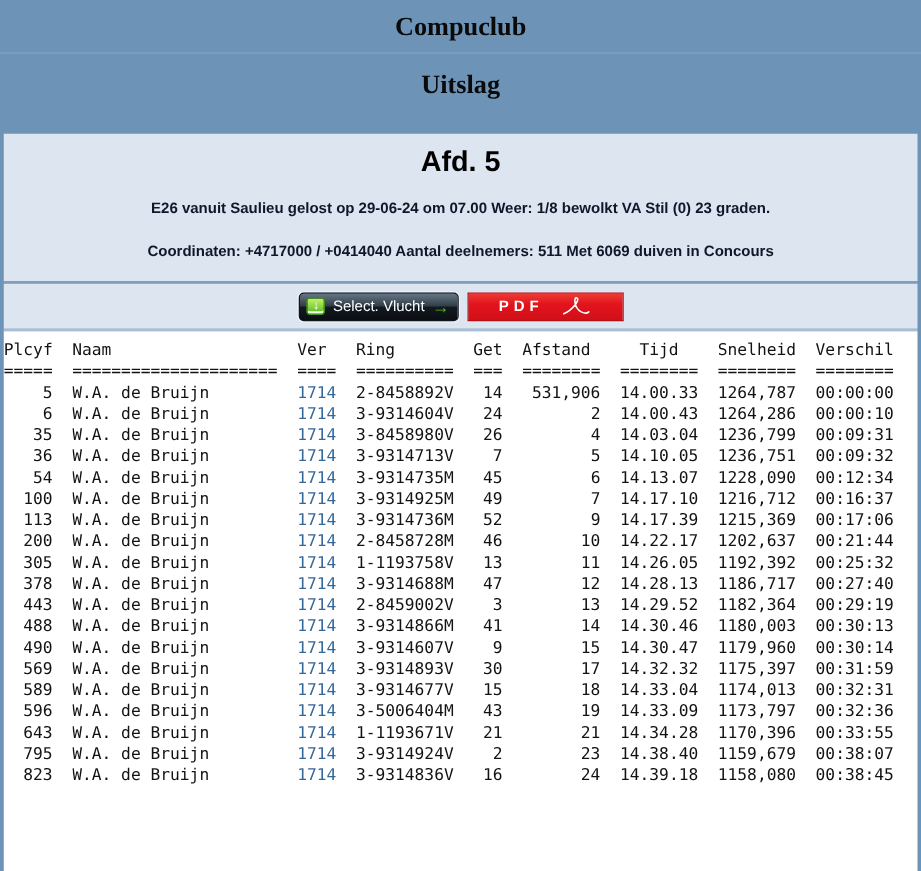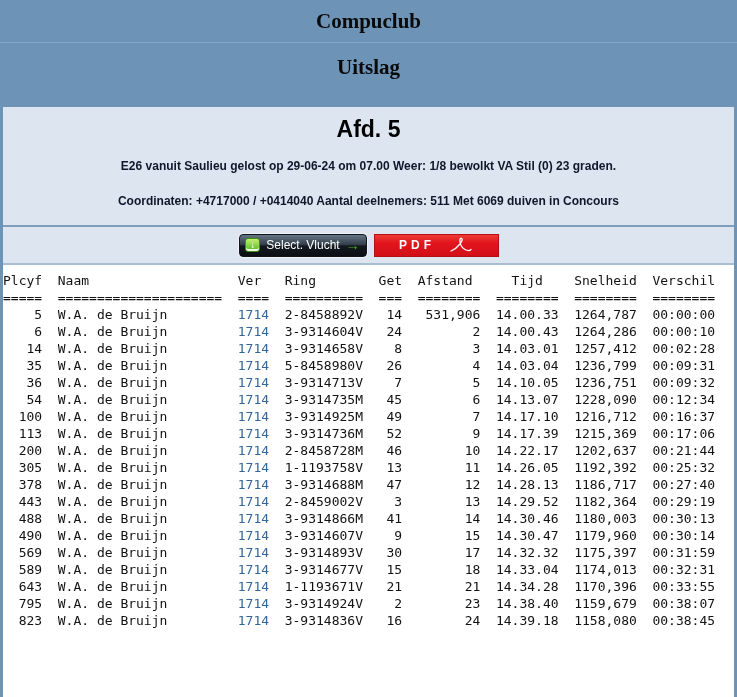--- a/index.html
+++ b/index.html
@@ -100,34 +100,34 @@
       </button>
     </div>
 
     <div class="divider-light"></div>
 
     <div id="table-wrap">
         <div class="trow"><span class="cell c0 hdr">Plcyf</span><span class="cell c1 hdr">Naam</span><span class="cell c2 hdr">Ver</span><span class="cell c3 hdr">Ring</span><span class="cell c4 hdr">Get</span><span class="cell c5 hdr">Afstand</span><span class="cell c6 hdr">Tijd</span><span class="cell c7 hdr">Snelheid</span><span class="cell c8 hdr">Verschil</span></div>
         <div class="trow"><span class="cell c0">=====</span><span class="cell c1">=====================</span><span class="cell c2">====</span><span class="cell c3">==========</span><span class="cell c4">===</span><span class="cell c5">========</span><span class="cell c6">========</span><span class="cell c7">========</span><span class="cell c8">========</span></div>
         <div class="trow"><span class="cell c0 val">5</span><span class="cell c1 val">W.A. de Bruijn</span><a href="#" class="cell c2 val">1714</a><span class="cell c3 val">2-8458892V</span><span class="cell c4 val">14</span><span class="cell c5 val">531,906</span><span class="cell c6 val">14.00.33</span><span class="cell c7 val">1264,787</span><span class="cell c8 val">00:00:00</span></div>
         <div class="trow"><span class="cell c0 val">6</span><span class="cell c1 val">W.A. de Bruijn</span><a href="#" class="cell c2 val">1714</a><span class="cell c3 val">3-9314604V</span><span class="cell c4 val">24</span><span class="cell c5 val">2</span><span class="cell c6 val">14.00.43</span><span class="cell c7 val">1264,286</span><span class="cell c8 val">00:00:10</span></div>
-        <div class="trow"><span class="cell c0 val">14</span><span class="cell c1 val">W.A. de Bruijn</span><a href="#" class="cell c2 val">1714</a><span class="cell c3 val">3-9314658V</span><span class="cell c4 val">8</span><span class="cell c5 val">3</span><span class="cell c6 val">14.03.01</span><span class="cell c7 val">1257,412</span><span class="cell c8 val">00:02:28</span></div>
-        <div class="trow"><span class="cell c0 val">35</span><span class="cell c1 val">W.A. de Bruijn</span><a href="#" class="cell c2 val">1714</a><span class="cell c3 val">5-8458980V</span><span class="cell c4 val">26</span><span class="cell c5 val">4</span><span class="cell c6 val">14.03.04</span><span class="cell c7 val">1236,799</span><span class="cell c8 val">00:09:31</span></div>
+        <div class="trow"><span class="cell c0 val">35</span><span class="cell c1 val">W.A. de Bruijn</span><a href="#" class="cell c2 val">1714</a><span class="cell c3 val">3-8458980V</span><span class="cell c4 val">26</span><span class="cell c5 val">4</span><span class="cell c6 val">14.03.04</span><span class="cell c7 val">1236,799</span><span class="cell c8 val">00:09:31</span></div>
         <div class="trow"><span class="cell c0 val">36</span><span class="cell c1 val">W.A. de Bruijn</span><a href="#" class="cell c2 val">1714</a><span class="cell c3 val">3-9314713V</span><span class="cell c4 val">7</span><span class="cell c5 val">5</span><span class="cell c6 val">14.10.05</span><span class="cell c7 val">1236,751</span><span class="cell c8 val">00:09:32</span></div>
         <div class="trow"><span class="cell c0 val">54</span><span class="cell c1 val">W.A. de Bruijn</span><a href="#" class="cell c2 val">1714</a><span class="cell c3 val">3-9314735M</span><span class="cell c4 val">45</span><span class="cell c5 val">6</span><span class="cell c6 val">14.13.07</span><span class="cell c7 val">1228,090</span><span class="cell c8 val">00:12:34</span></div>
         <div class="trow"><span class="cell c0 val">100</span><span class="cell c1 val">W.A. de Bruijn</span><a href="#" class="cell c2 val">1714</a><span class="cell c3 val">3-9314925M</span><span class="cell c4 val">49</span><span class="cell c5 val">7</span><span class="cell c6 val">14.17.10</span><span class="cell c7 val">1216,712</span><span class="cell c8 val">00:16:37</span></div>
         <div class="trow"><span class="cell c0 val">113</span><span class="cell c1 val">W.A. de Bruijn</span><a href="#" class="cell c2 val">1714</a><span class="cell c3 val">3-9314736M</span><span class="cell c4 val">52</span><span class="cell c5 val">9</span><span class="cell c6 val">14.17.39</span><span class="cell c7 val">1215,369</span><span class="cell c8 val">00:17:06</span></div>
         <div class="trow"><span class="cell c0 val">200</span><span class="cell c1 val">W.A. de Bruijn</span><a href="#" class="cell c2 val">1714</a><span class="cell c3 val">2-8458728M</span><span class="cell c4 val">46</span><span class="cell c5 val">10</span><span class="cell c6 val">14.22.17</span><span class="cell c7 val">1202,637</span><span class="cell c8 val">00:21:44</span></div>
         <div class="trow"><span class="cell c0 val">305</span><span class="cell c1 val">W.A. de Bruijn</span><a href="#" class="cell c2 val">1714</a><span class="cell c3 val">1-1193758V</span><span class="cell c4 val">13</span><span class="cell c5 val">11</span><span class="cell c6 val">14.26.05</span><span class="cell c7 val">1192,392</span><span class="cell c8 val">00:25:32</span></div>
         <div class="trow"><span class="cell c0 val">378</span><span class="cell c1 val">W.A. de Bruijn</span><a href="#" class="cell c2 val">1714</a><span class="cell c3 val">3-9314688M</span><span class="cell c4 val">47</span><span class="cell c5 val">12</span><span class="cell c6 val">14.28.13</span><span class="cell c7 val">1186,717</span><span class="cell c8 val">00:27:40</span></div>
         <div class="trow"><span class="cell c0 val">443</span><span class="cell c1 val">W.A. de Bruijn</span><a href="#" class="cell c2 val">1714</a><span class="cell c3 val">2-8459002V</span><span class="cell c4 val">3</span><span class="cell c5 val">13</span><span class="cell c6 val">14.29.52</span><span class="cell c7 val">1182,364</span><span class="cell c8 val">00:29:19</span></div>
         <div class="trow"><span class="cell c0 val">488</span><span class="cell c1 val">W.A. de Bruijn</span><a href="#" class="cell c2 val">1714</a><span class="cell c3 val">3-9314866M</span><span class="cell c4 val">41</span><span class="cell c5 val">14</span><span class="cell c6 val">14.30.46</span><span class="cell c7 val">1180,003</span><span class="cell c8 val">00:30:13</span></div>
         <div class="trow"><span class="cell c0 val">490</span><span class="cell c1 val">W.A. de Bruijn</span><a href="#" class="cell c2 val">1714</a><span class="cell c3 val">3-9314607V</span><span class="cell c4 val">9</span><span class="cell c5 val">15</span><span class="cell c6 val">14.30.47</span><span class="cell c7 val">1179,960</span><span class="cell c8 val">00:30:14</span></div>
         <div class="trow"><span class="cell c0 val">569</span><span class="cell c1 val">W.A. de Bruijn</span><a href="#" class="cell c2 val">1714</a><span class="cell c3 val">3-9314893V</span><span class="cell c4 val">30</span><span class="cell c5 val">17</span><span class="cell c6 val">14.32.32</span><span class="cell c7 val">1175,397</span><span class="cell c8 val">00:31:59</span></div>
         <div class="trow"><span class="cell c0 val">589</span><span class="cell c1 val">W.A. de Bruijn</span><a href="#" class="cell c2 val">1714</a><span class="cell c3 val">3-9314677V</span><span class="cell c4 val">15</span><span class="cell c5 val">18</span><span class="cell c6 val">14.33.04</span><span class="cell c7 val">1174,013</span><span class="cell c8 val">00:32:31</span></div>
+        <div class="trow"><span class="cell c0 val">596</span><span class="cell c1 val">W.A. de Bruijn</span><a href="#" class="cell c2 val">1714</a><span class="cell c3 val">3-5006404M</span><span class="cell c4 val">43</span><span class="cell c5 val">19</span><span class="cell c6 val">14.33.09</span><span class="cell c7 val">1173,797</span><span class="cell c8 val">00:32:36</span></div>
         <div class="trow"><span class="cell c0 val">643</span><span class="cell c1 val">W.A. de Bruijn</span><a href="#" class="cell c2 val">1714</a><span class="cell c3 val">1-1193671V</span><span class="cell c4 val">21</span><span class="cell c5 val">21</span><span class="cell c6 val">14.34.28</span><span class="cell c7 val">1170,396</span><span class="cell c8 val">00:33:55</span></div>
         <div class="trow"><span class="cell c0 val">795</span><span class="cell c1 val">W.A. de Bruijn</span><a href="#" class="cell c2 val">1714</a><span class="cell c3 val">3-9314924V</span><span class="cell c4 val">2</span><span class="cell c5 val">23</span><span class="cell c6 val">14.38.40</span><span class="cell c7 val">1159,679</span><span class="cell c8 val">00:38:07</span></div>
         <div class="trow"><span class="cell c0 val">823</span><span class="cell c1 val">W.A. de Bruijn</span><a href="#" class="cell c2 val">1714</a><span class="cell c3 val">3-9314836V</span><span class="cell c4 val">16</span><span class="cell c5 val">24</span><span class="cell c6 val">14.39.18</span><span class="cell c7 val">1158,080</span><span class="cell c8 val">00:38:45</span></div>
       </div>
 
     <div id="bottom-line"></div>
     <div id="bottom-strip"></div>
 
   </div>
 </div>

